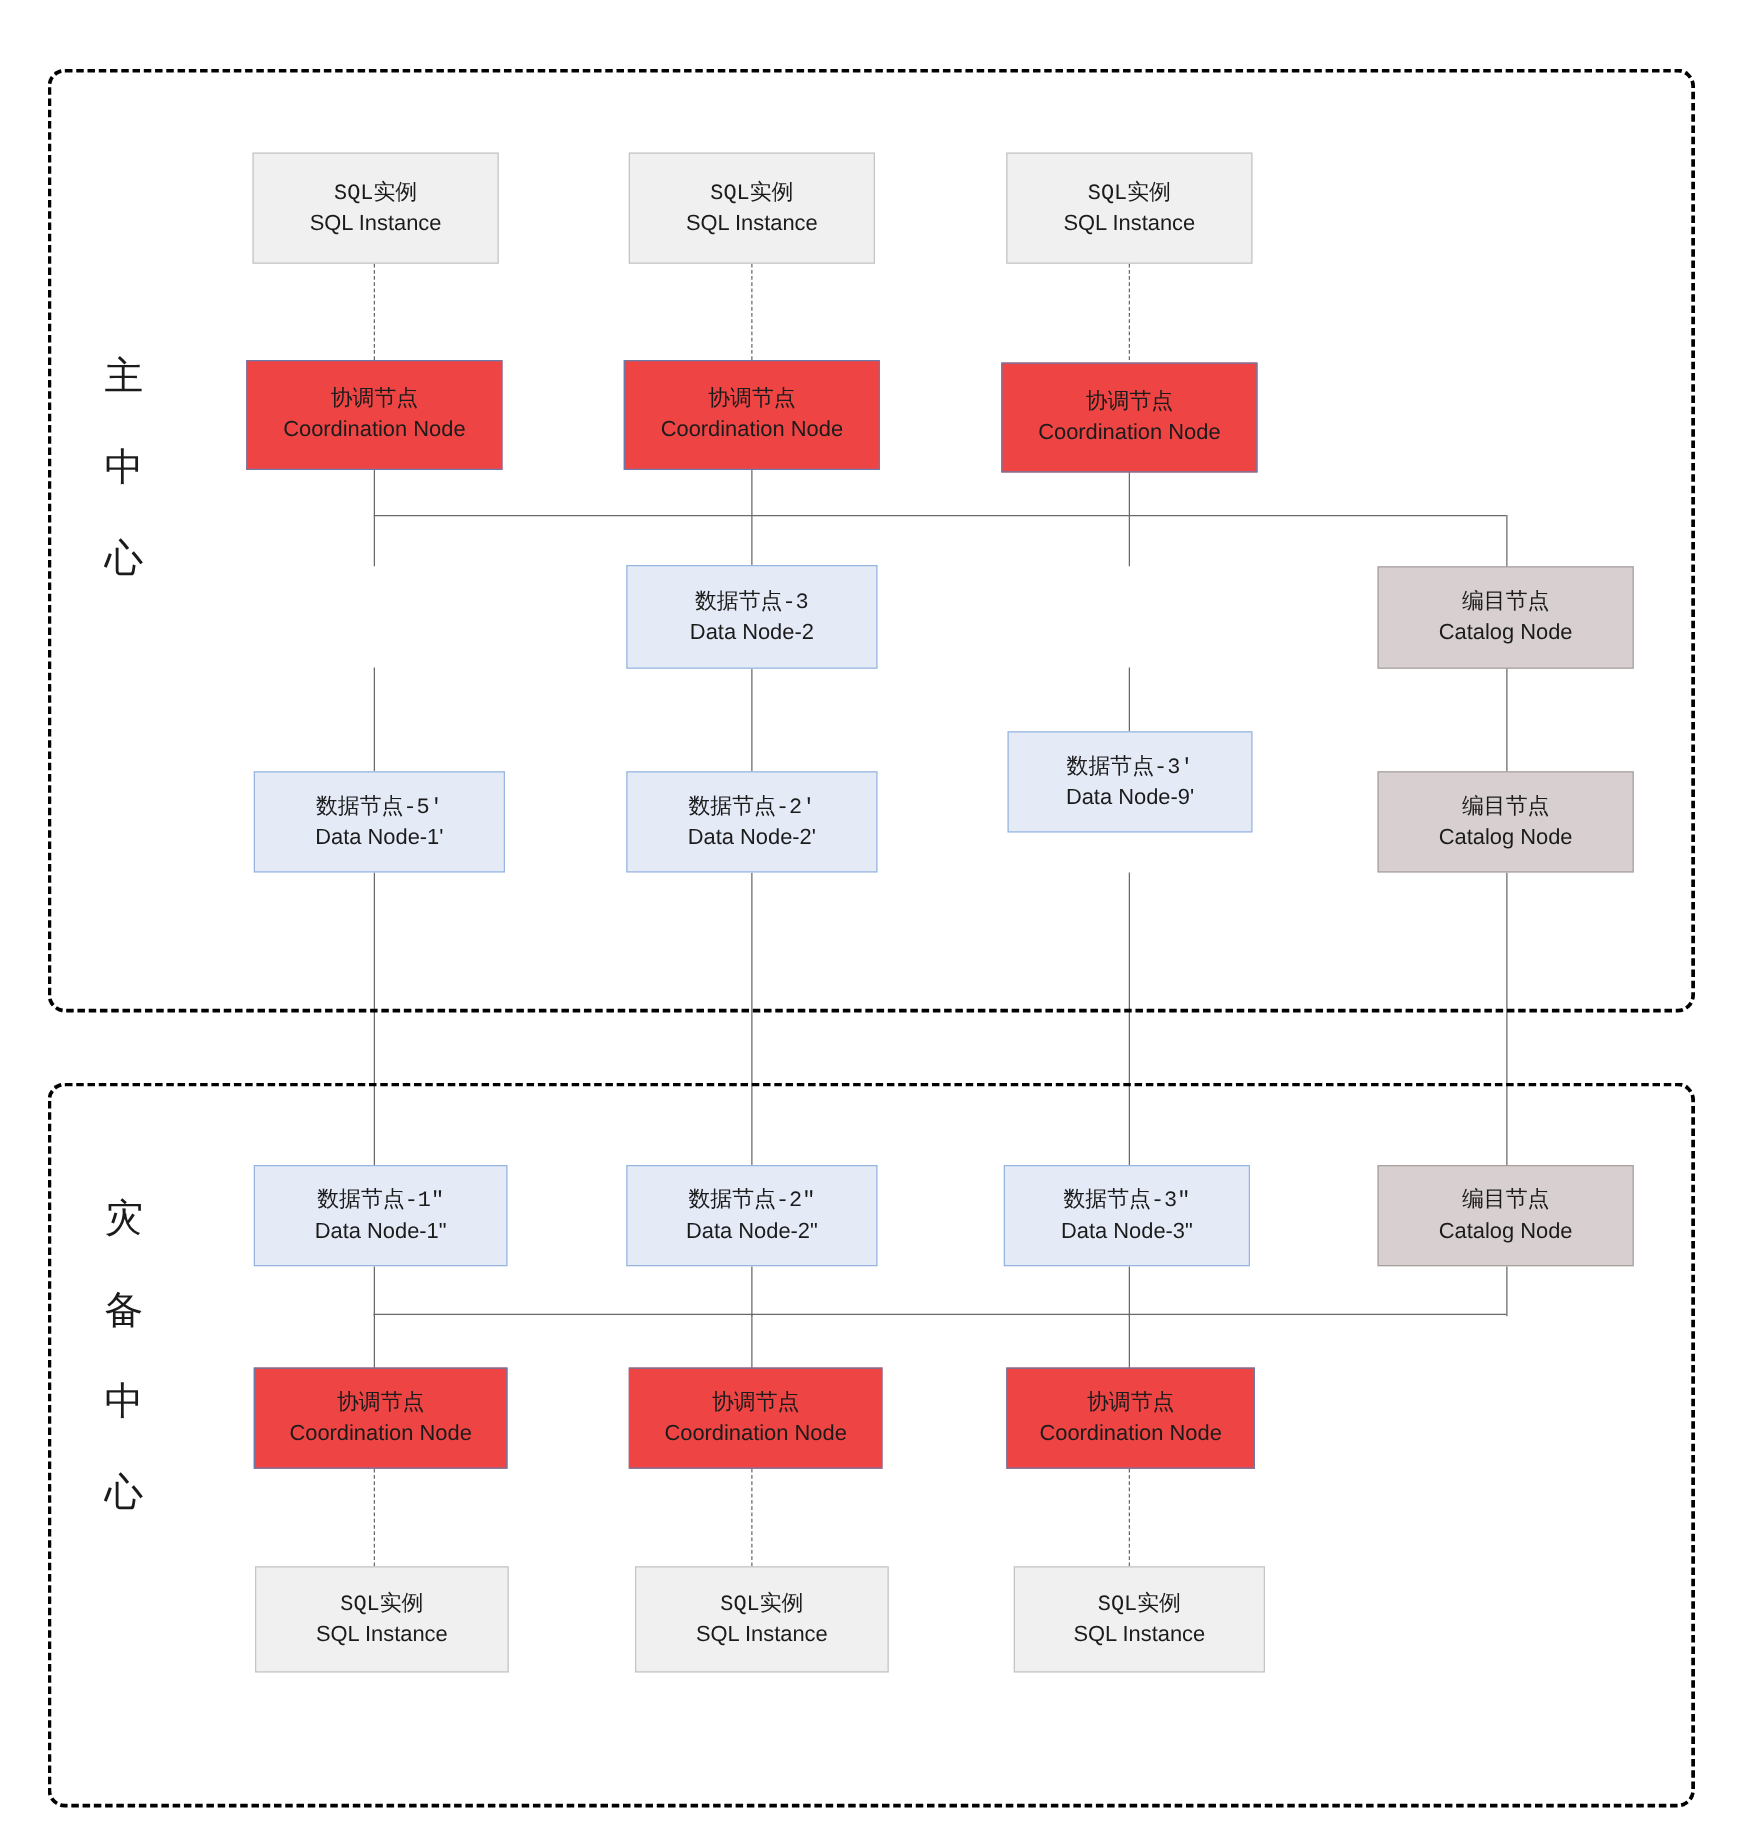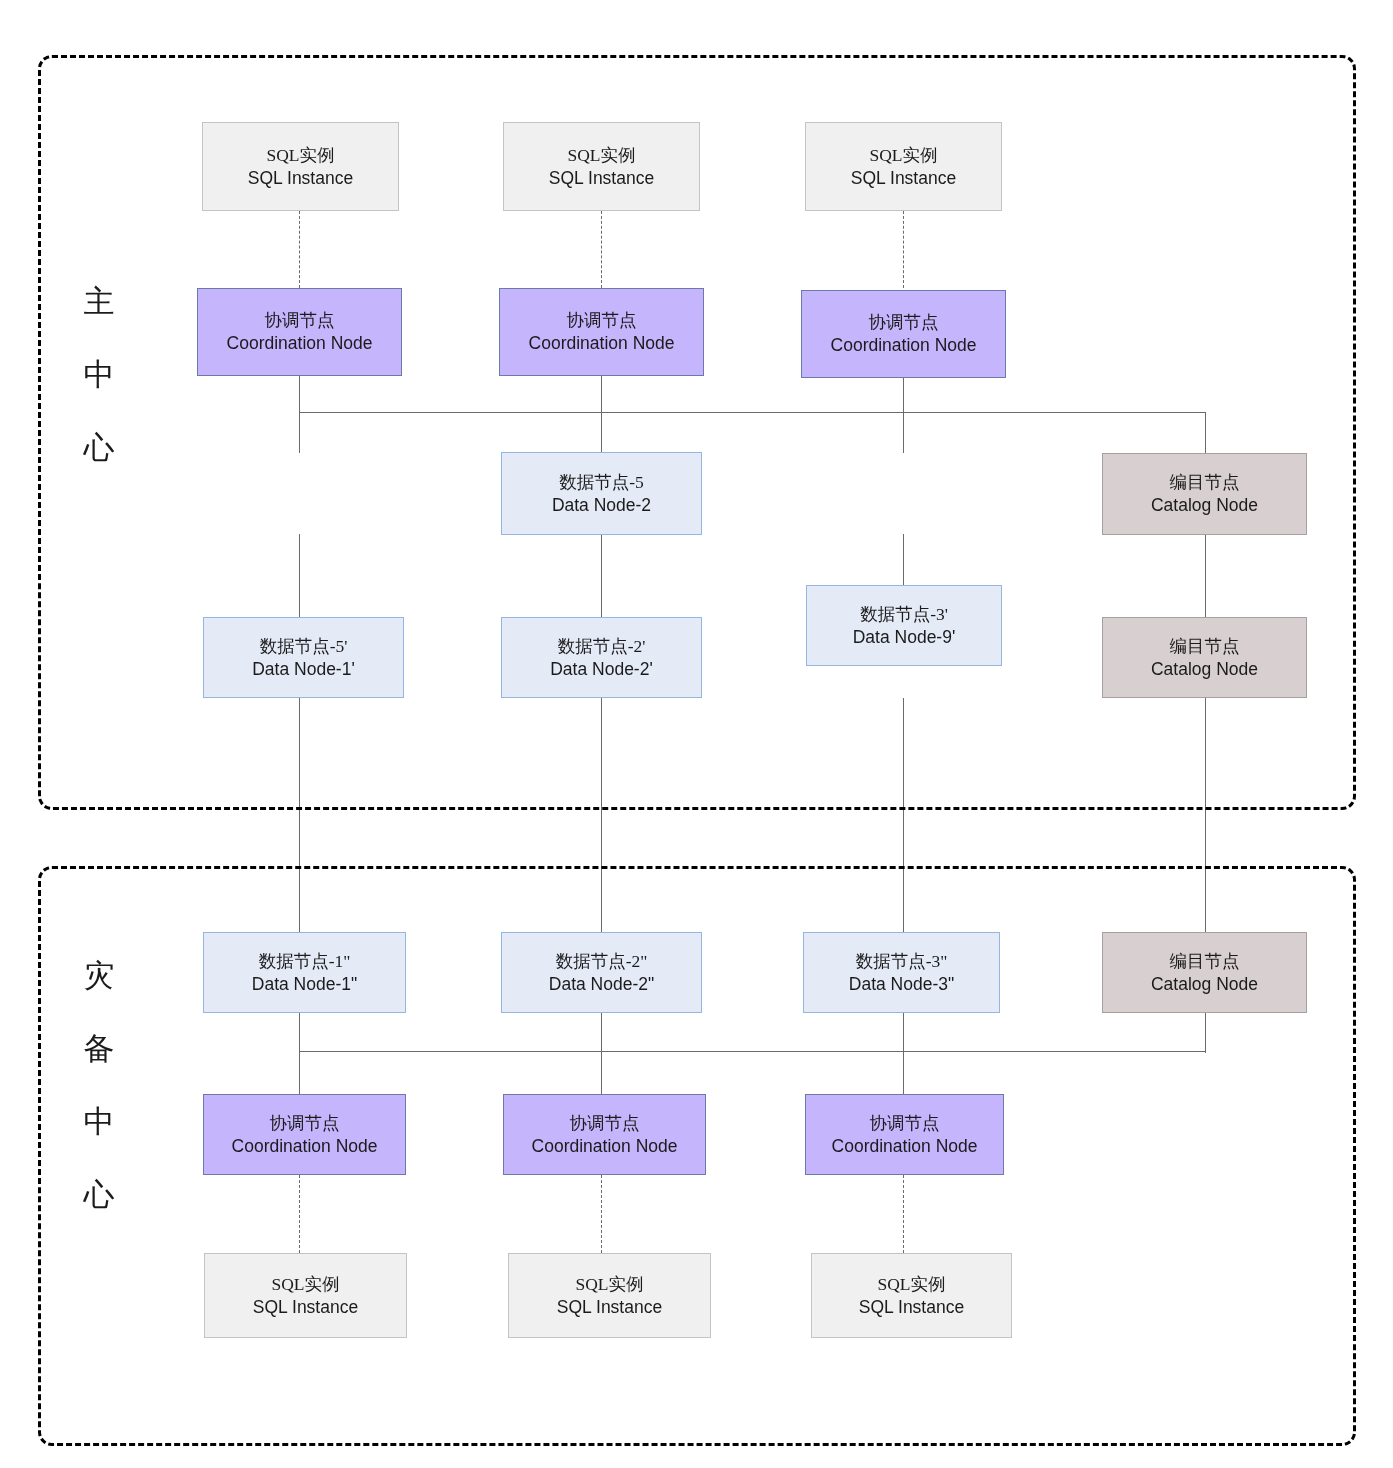--- a/index.html
+++ b/index.html
@@ -75,32 +75,32 @@
     align-items: center;
     justify-content: center;
     text-align: center;
     line-height: 1.30;
     color: #1b1b1b;
     font-size: 17.5px;
     z-index: 5;
   }
   .node .zh {
     display: block;
-    font-family: Liberation Serif, serif;
+    font-family: Liberation Mono, monospace;
   }
   .node .en {
     display: block;
     font-family: "Liberation Sans", "DejaVu Sans", sans-serif;
   }
   .node-sql {
     background: #f0f0f0;
     border: 1.3px solid #c4c4c4;
   }
   .node-coord {
-    background: #c4b5fd;
+    background: #ef4444;
     border: 1.4px solid #6b7aa8;
   }
   .node-data {
     background: #e5eaf7;
     border: 1.3px solid #96b6e0;
   }
   .node-catalog {
     background: #d8d0d0;
     border: 1.3px solid #a89f9f;
   }
@@ -182,21 +182,21 @@
   <div class="node node-coord" style="left:499px; top:288px; width:205px; height:88px;">
     <span class="zh">协调节点</span>
     <span class="en">Coordination Node</span>
   </div>
   <div class="node node-coord" style="left:801px; top:290px; width:205px; height:88px;">
     <span class="zh">协调节点</span>
     <span class="en">Coordination Node</span>
   </div>
 
   <div class="node node-data" style="left:501px; top:452px; width:201px; height:83px;">
-    <span class="zh">数据节点-5</span>
+    <span class="zh">数据节点-3</span>
     <span class="en">Data Node-2</span>
   </div>
 
   <div class="node node-catalog" style="left:1102px; top:453px; width:205px; height:82px;">
     <span class="zh">编目节点</span>
     <span class="en">Catalog Node</span>
   </div>
 
   <div class="node node-data" style="left:203px; top:617px; width:201px; height:81px;">
     <span class="zh">数据节点-5'</span>

